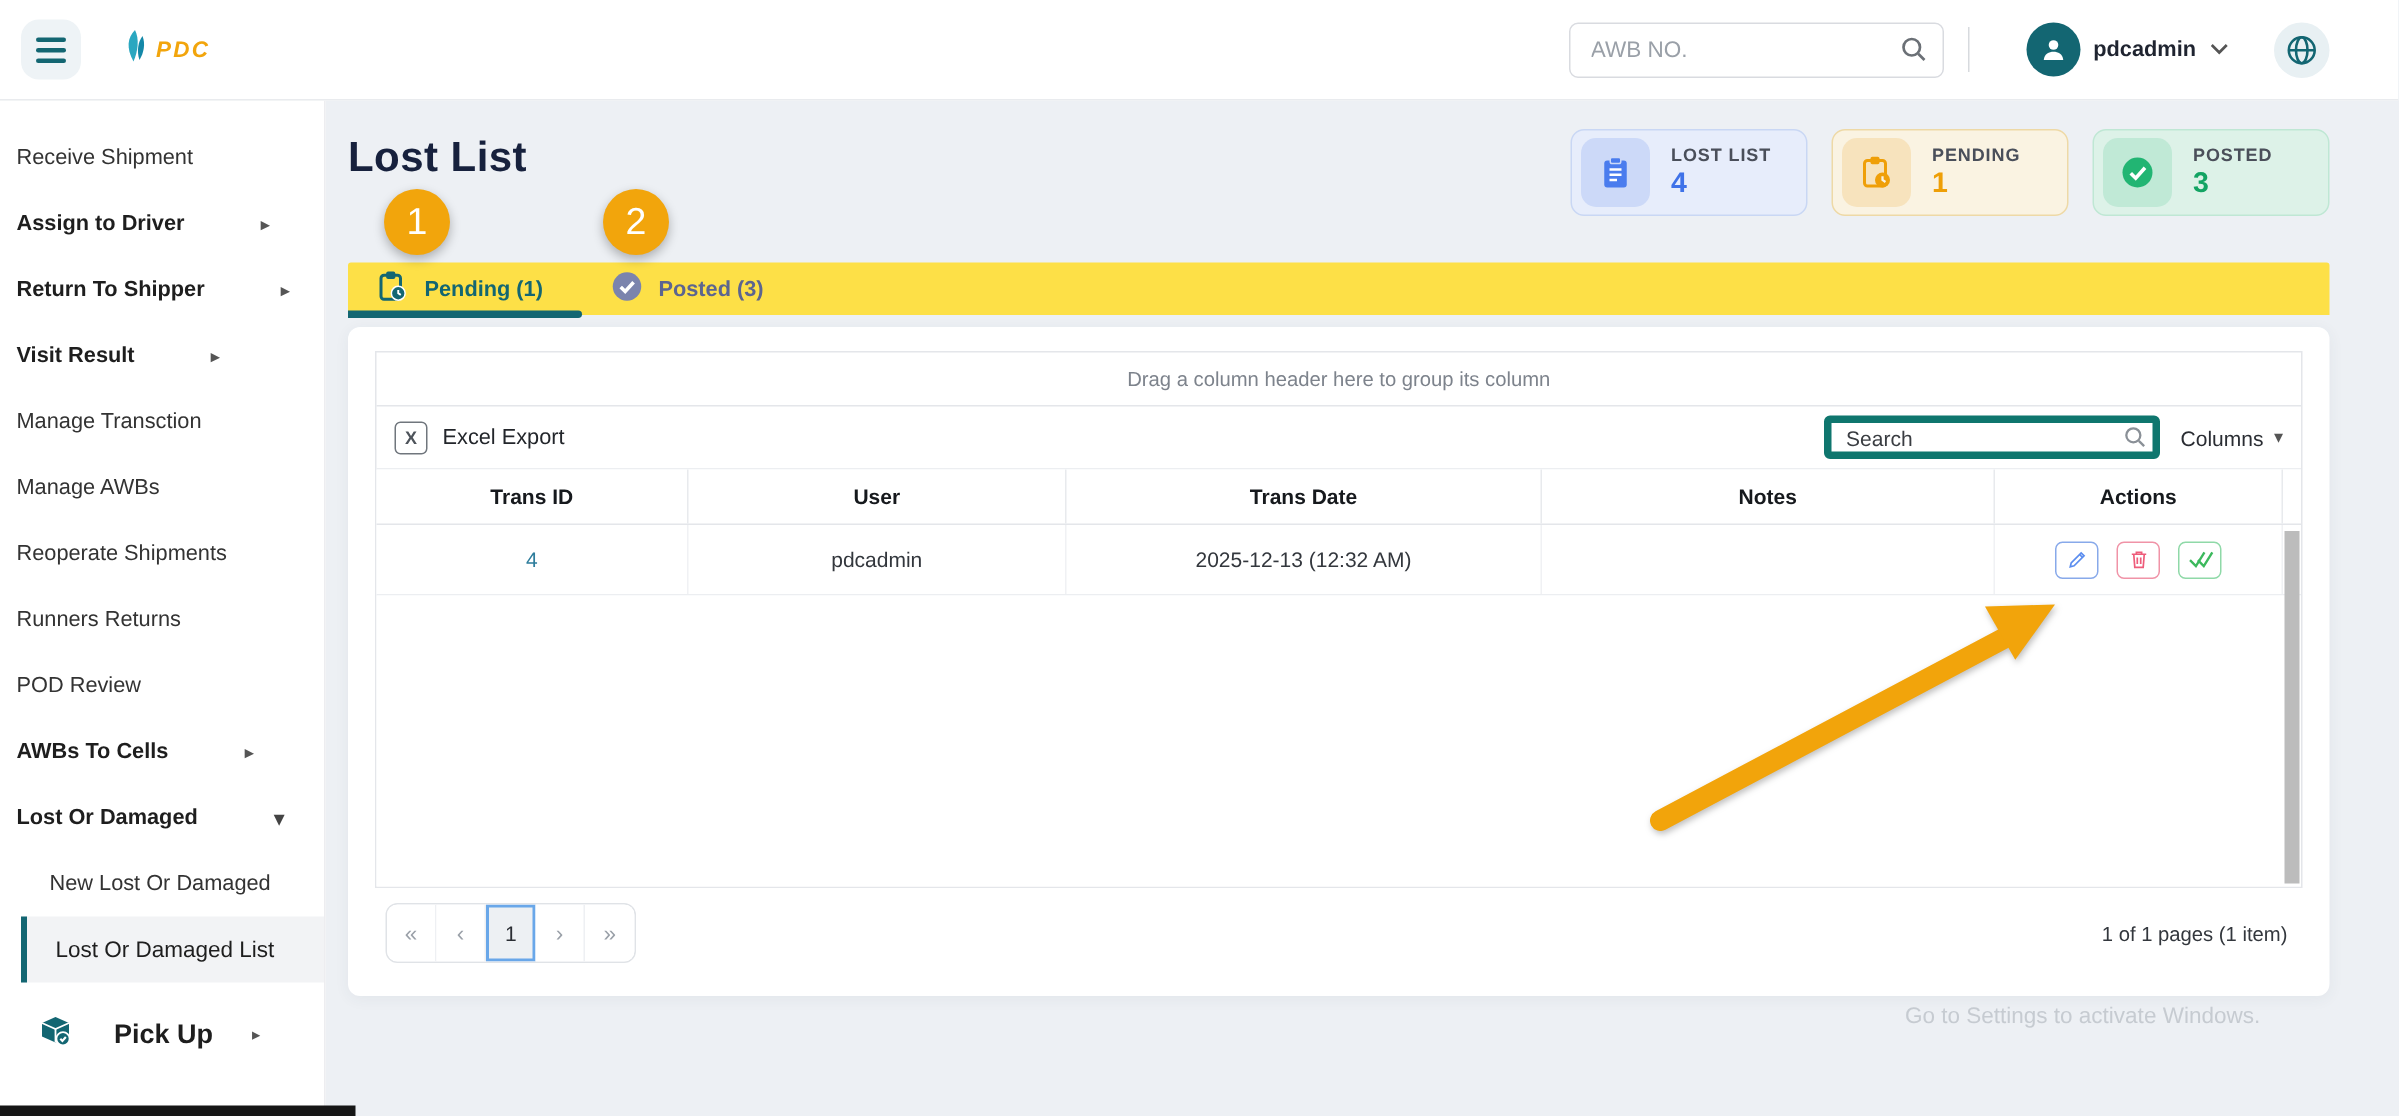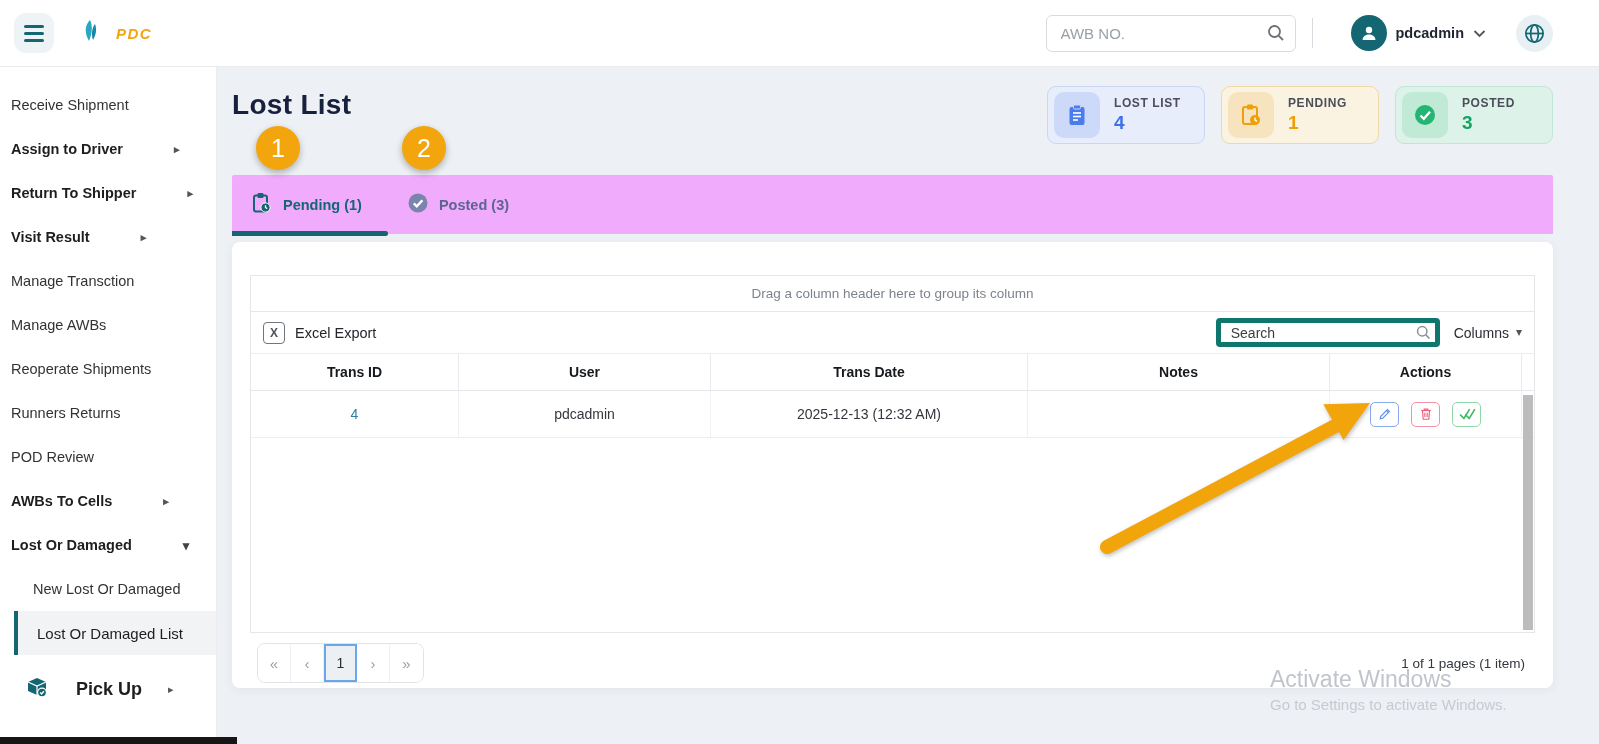--- a/index.html
+++ b/index.html
@@ -5,21 +5,21 @@
   * { margin:0; padding:0; box-sizing:border-box; }
   html,body { width:1599px; height:744px; overflow:hidden; }
   body { font-family:"Liberation Sans", sans-serif; background:#edf0f4; position:relative; }
 
   
   .header { height:67px; background:#fff; display:flex; align-items:center;
             padding:0 46px 0 14px; border-bottom:1px solid #e9ebee; position:relative; z-index:2;}
   .hamburger { width:40px; height:40px; border-radius:12px; background:#eef3f6;
                display:flex; flex-direction:column; justify-content:center; align-items:center; gap:4px; cursor:pointer;}
   .hamburger span { display:block; width:20px; height:3px; background:#136672; border-radius:2px;}
-  .logo { display:flex; align-items:center; margin-left:28px; gap:16px;}
+  .logo { display:flex; align-items:center; margin-left:28px; gap:4px;}
   .logo-text { color:#F2A50C; font-weight:bold; font-style:italic; font-size:15px; letter-spacing:1.5px;}
   .header-spacer { flex:1; }
   .awb-box { position:relative; width:250px; }
   .awb-box input { width:100%; height:37px; border:1px solid #d9dbe0; border-radius:6px;
                    padding:0 38px 0 14px; font-size:15px; color:#333; outline:none; font-family:inherit;}
   .awb-box input::placeholder { color:#9aa0a8; }
   .awb-search-icon { position:absolute; right:10px; top:8px; cursor:pointer;}
   .hdr-divider { width:1px; height:30px; background:#d7dade; margin:0 16px; }
   .branch-pill { display:flex; align-items:center; background:#fff; border-radius:26px;
                  box-shadow:0 1px 8px rgba(40,60,80,.12); padding:6px 16px 6px 7px; gap:10px; cursor:pointer;}
@@ -65,31 +65,31 @@
   .stat-card.amber .stat-icon { background:#f7e3bd; }
   .stat-card.green .stat-icon { background:#c0e9d6; }
   .stat-texts { margin-left:14px; display:flex; flex-direction:column; line-height:1.25;}
   .stat-label { font-size:12px; font-weight:bold; color:#4a4f5a; letter-spacing:.6px;}
   .stat-value { font-size:19px; font-weight:bold; }
   .stat-card.blue  .stat-value { color:#3f72e8; }
   .stat-card.amber .stat-value { color:#ee9f07; }
   .stat-card.green .stat-value { color:#13a463; }
 
   
-  .tabstrip { margin-top:31px; background:#f0abfc; height:59px; display:flex; border-radius:2px 2px 0 0;}
+  .tabstrip { margin-top:31px; background:#fde047; height:35px; display:flex; border-radius:2px 2px 0 0;}
   .tab { display:flex; align-items:center; gap:10px; padding:0 26px 0 19px; position:relative;
          font-size:14.5px; font-weight:bold; cursor:pointer;}
   .tab.active { color:#136672; }
   .tab.inactive { color:#5c6590; }
   .tab.active::after { content:""; position:absolute; left:0; right:0; bottom:-2px; height:5px;
                        background:#136672; border-radius:0 4px 4px 0; }
 
   
   .content-card { background:#fff; margin-top:8px; border-radius:8px;
-                  box-shadow:0 2px 10px rgba(50,60,80,.06); padding:33px 18px 14px 18px; height:446px;}
+                  box-shadow:0 2px 10px rgba(50,60,80,.06); padding:16px 18px 14px 18px; height:446px;}
   .grid-box { border:1px solid #e4e6ea; position:relative; }
   .group-row { height:36px; display:flex; align-items:center; justify-content:center;
                border-bottom:1px solid #e4e6ea; color:#7d838c; font-size:13.5px;}
   .toolbar-row { height:42px; display:flex; align-items:center; padding:0 12px;
                  border-bottom:1px solid #eceef1;}
   .excel-btn { display:flex; align-items:center; gap:10px; cursor:pointer; font-size:14.5px; color:#23262b;}
   .excel-icon { width:22px; height:22px; border:1.5px solid #70767d; border-radius:4px; color:#4e545b;
                 font-size:12px; font-weight:bold; display:flex; align-items:center; justify-content:center;}
   .toolbar-right { margin-left:auto; display:flex; align-items:center; gap:14px;}
   .grid-search { position:relative; width:224px;}
@@ -409,16 +409,15 @@
 <div class="badge badge-1">1</div>
 <div class="badge badge-2">2</div>
 <div class="arrow-overlay">
   <svg width="320" height="170" viewBox="0 0 320 170">
     <line x1="22" y1="154" x2="252" y2="32" stroke="#F2A40B" stroke-width="14" stroke-linecap="round"></line>
     <polygon points="285,10 258.5,46.9 238.3,11.3" fill="#F2A40B"></polygon>
   </svg>
 </div>
 
 <div class="watermark">
-  <div class="wm1">Activate Windows</div>
   <div class="wm2">Go to Settings to activate Windows.</div>
 </div>
 <div class="black-bar"></div>
 
 </body></html>

